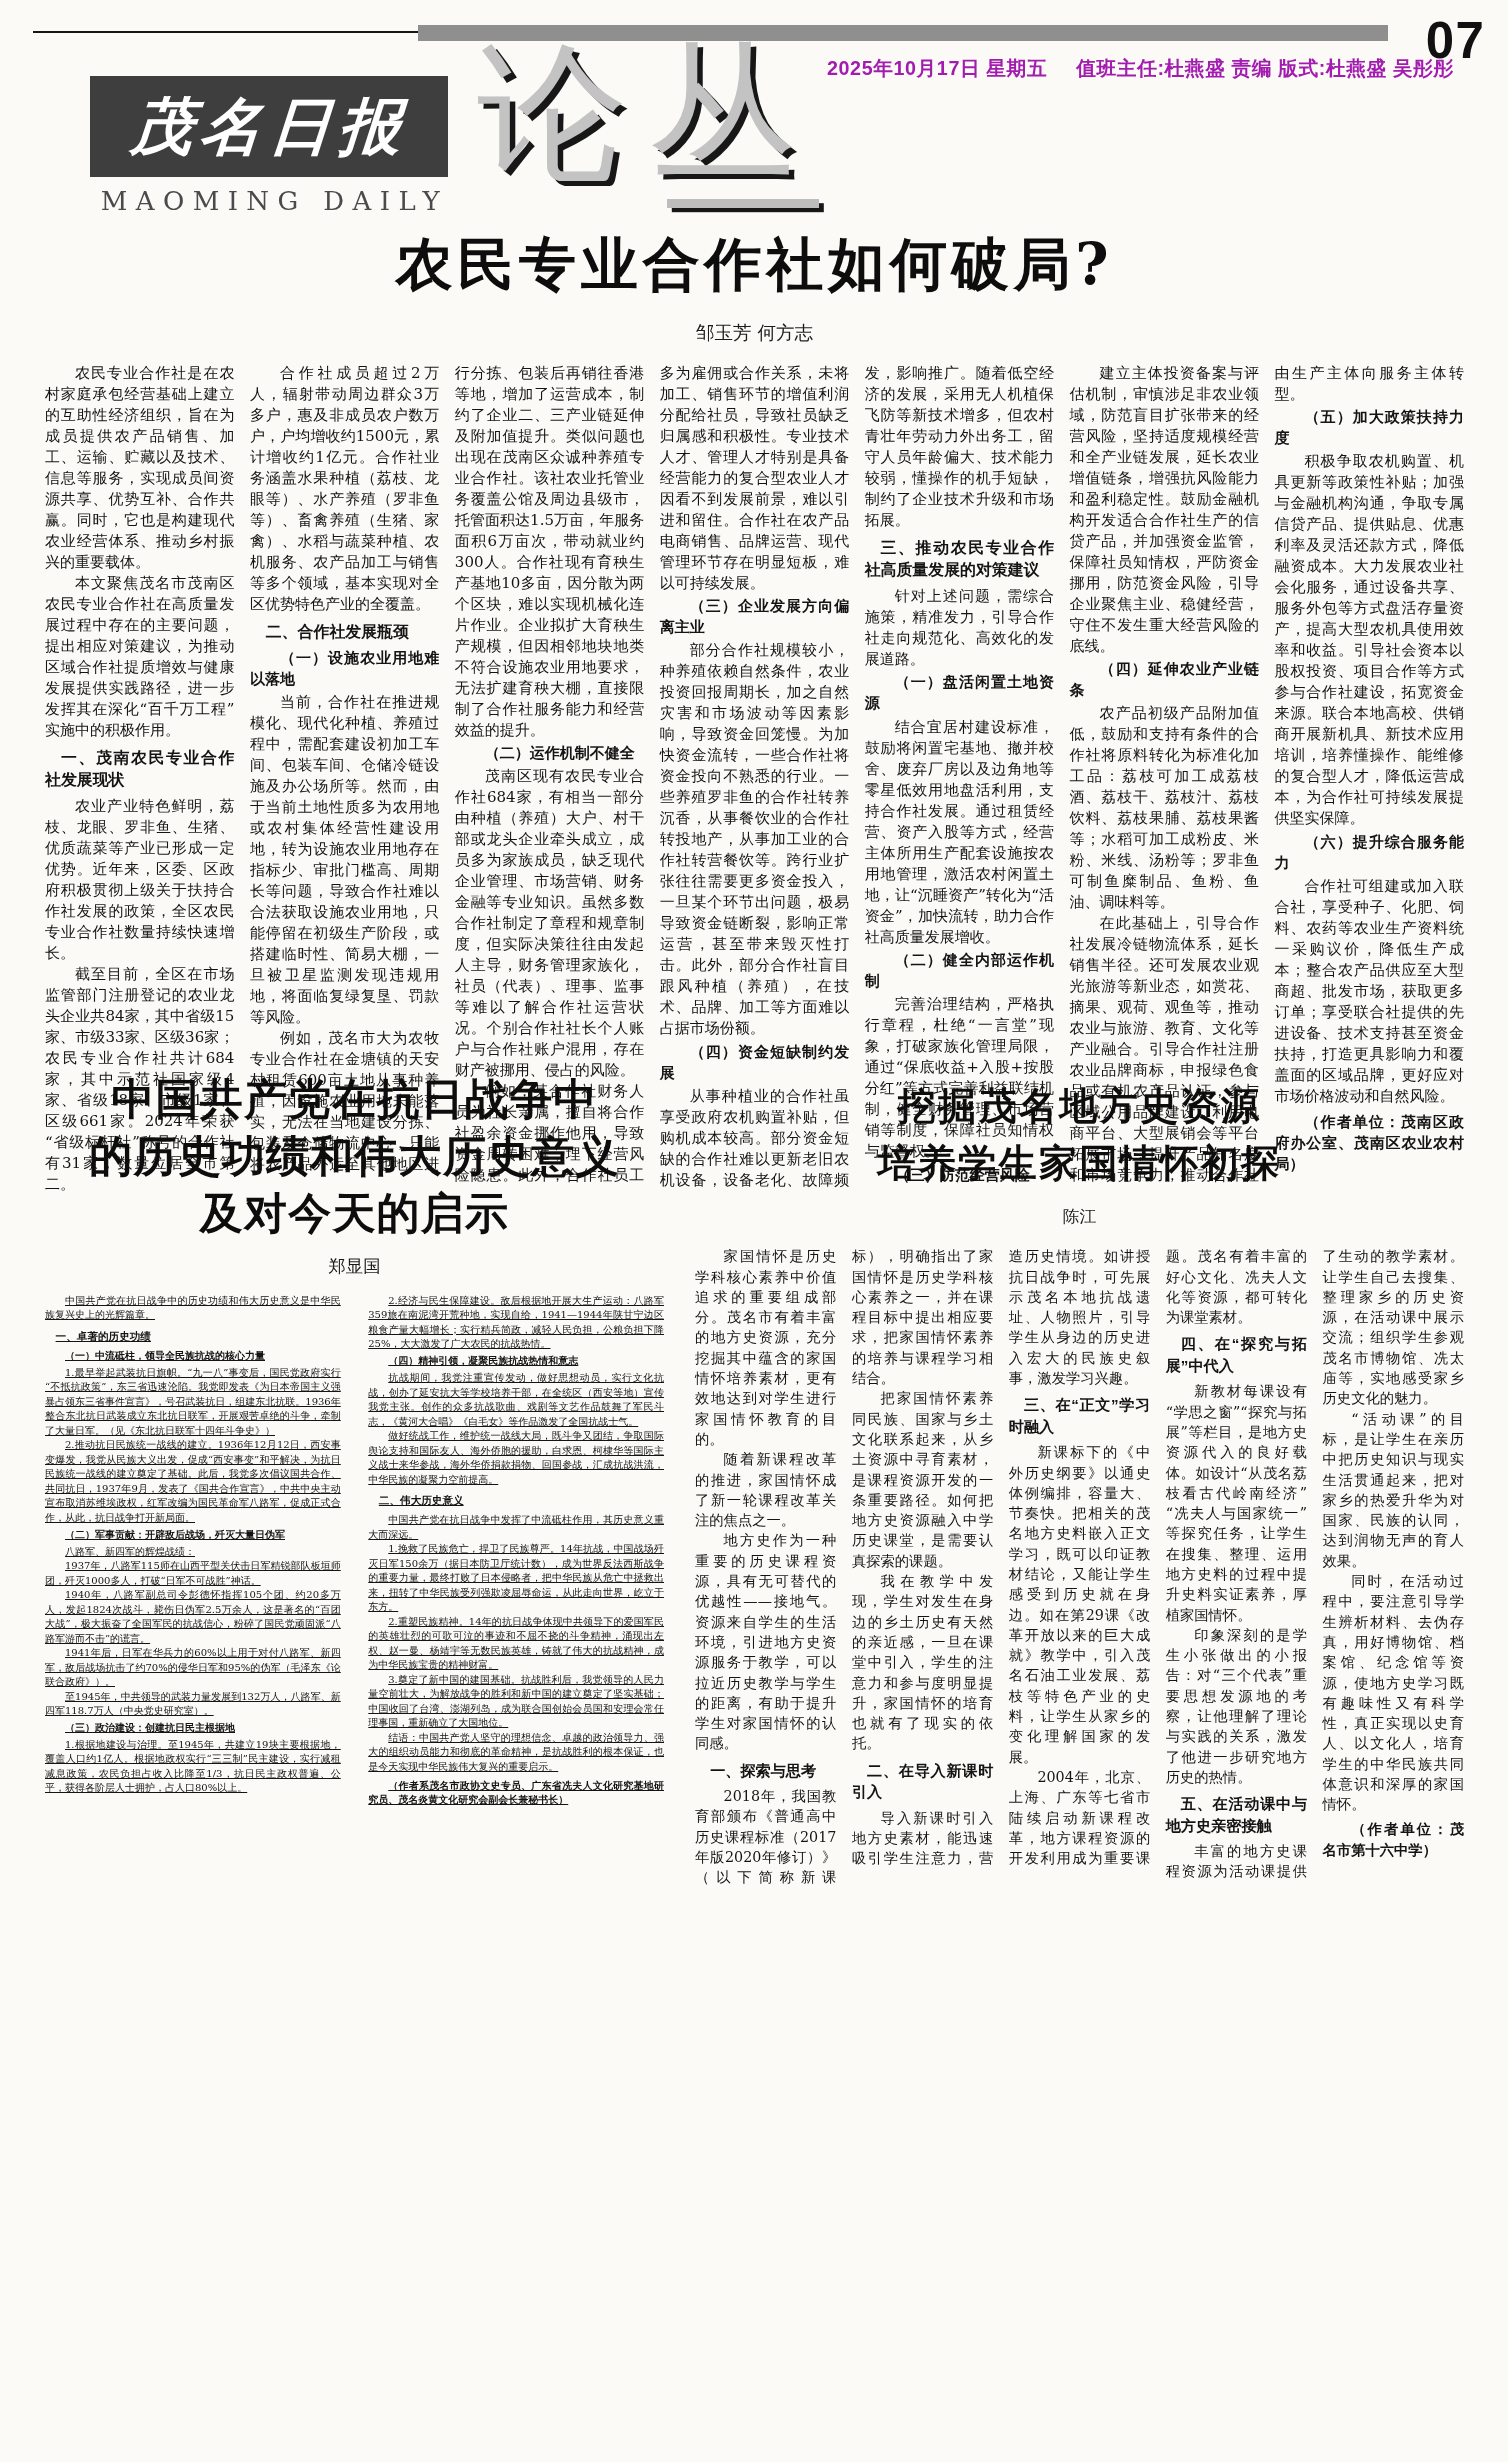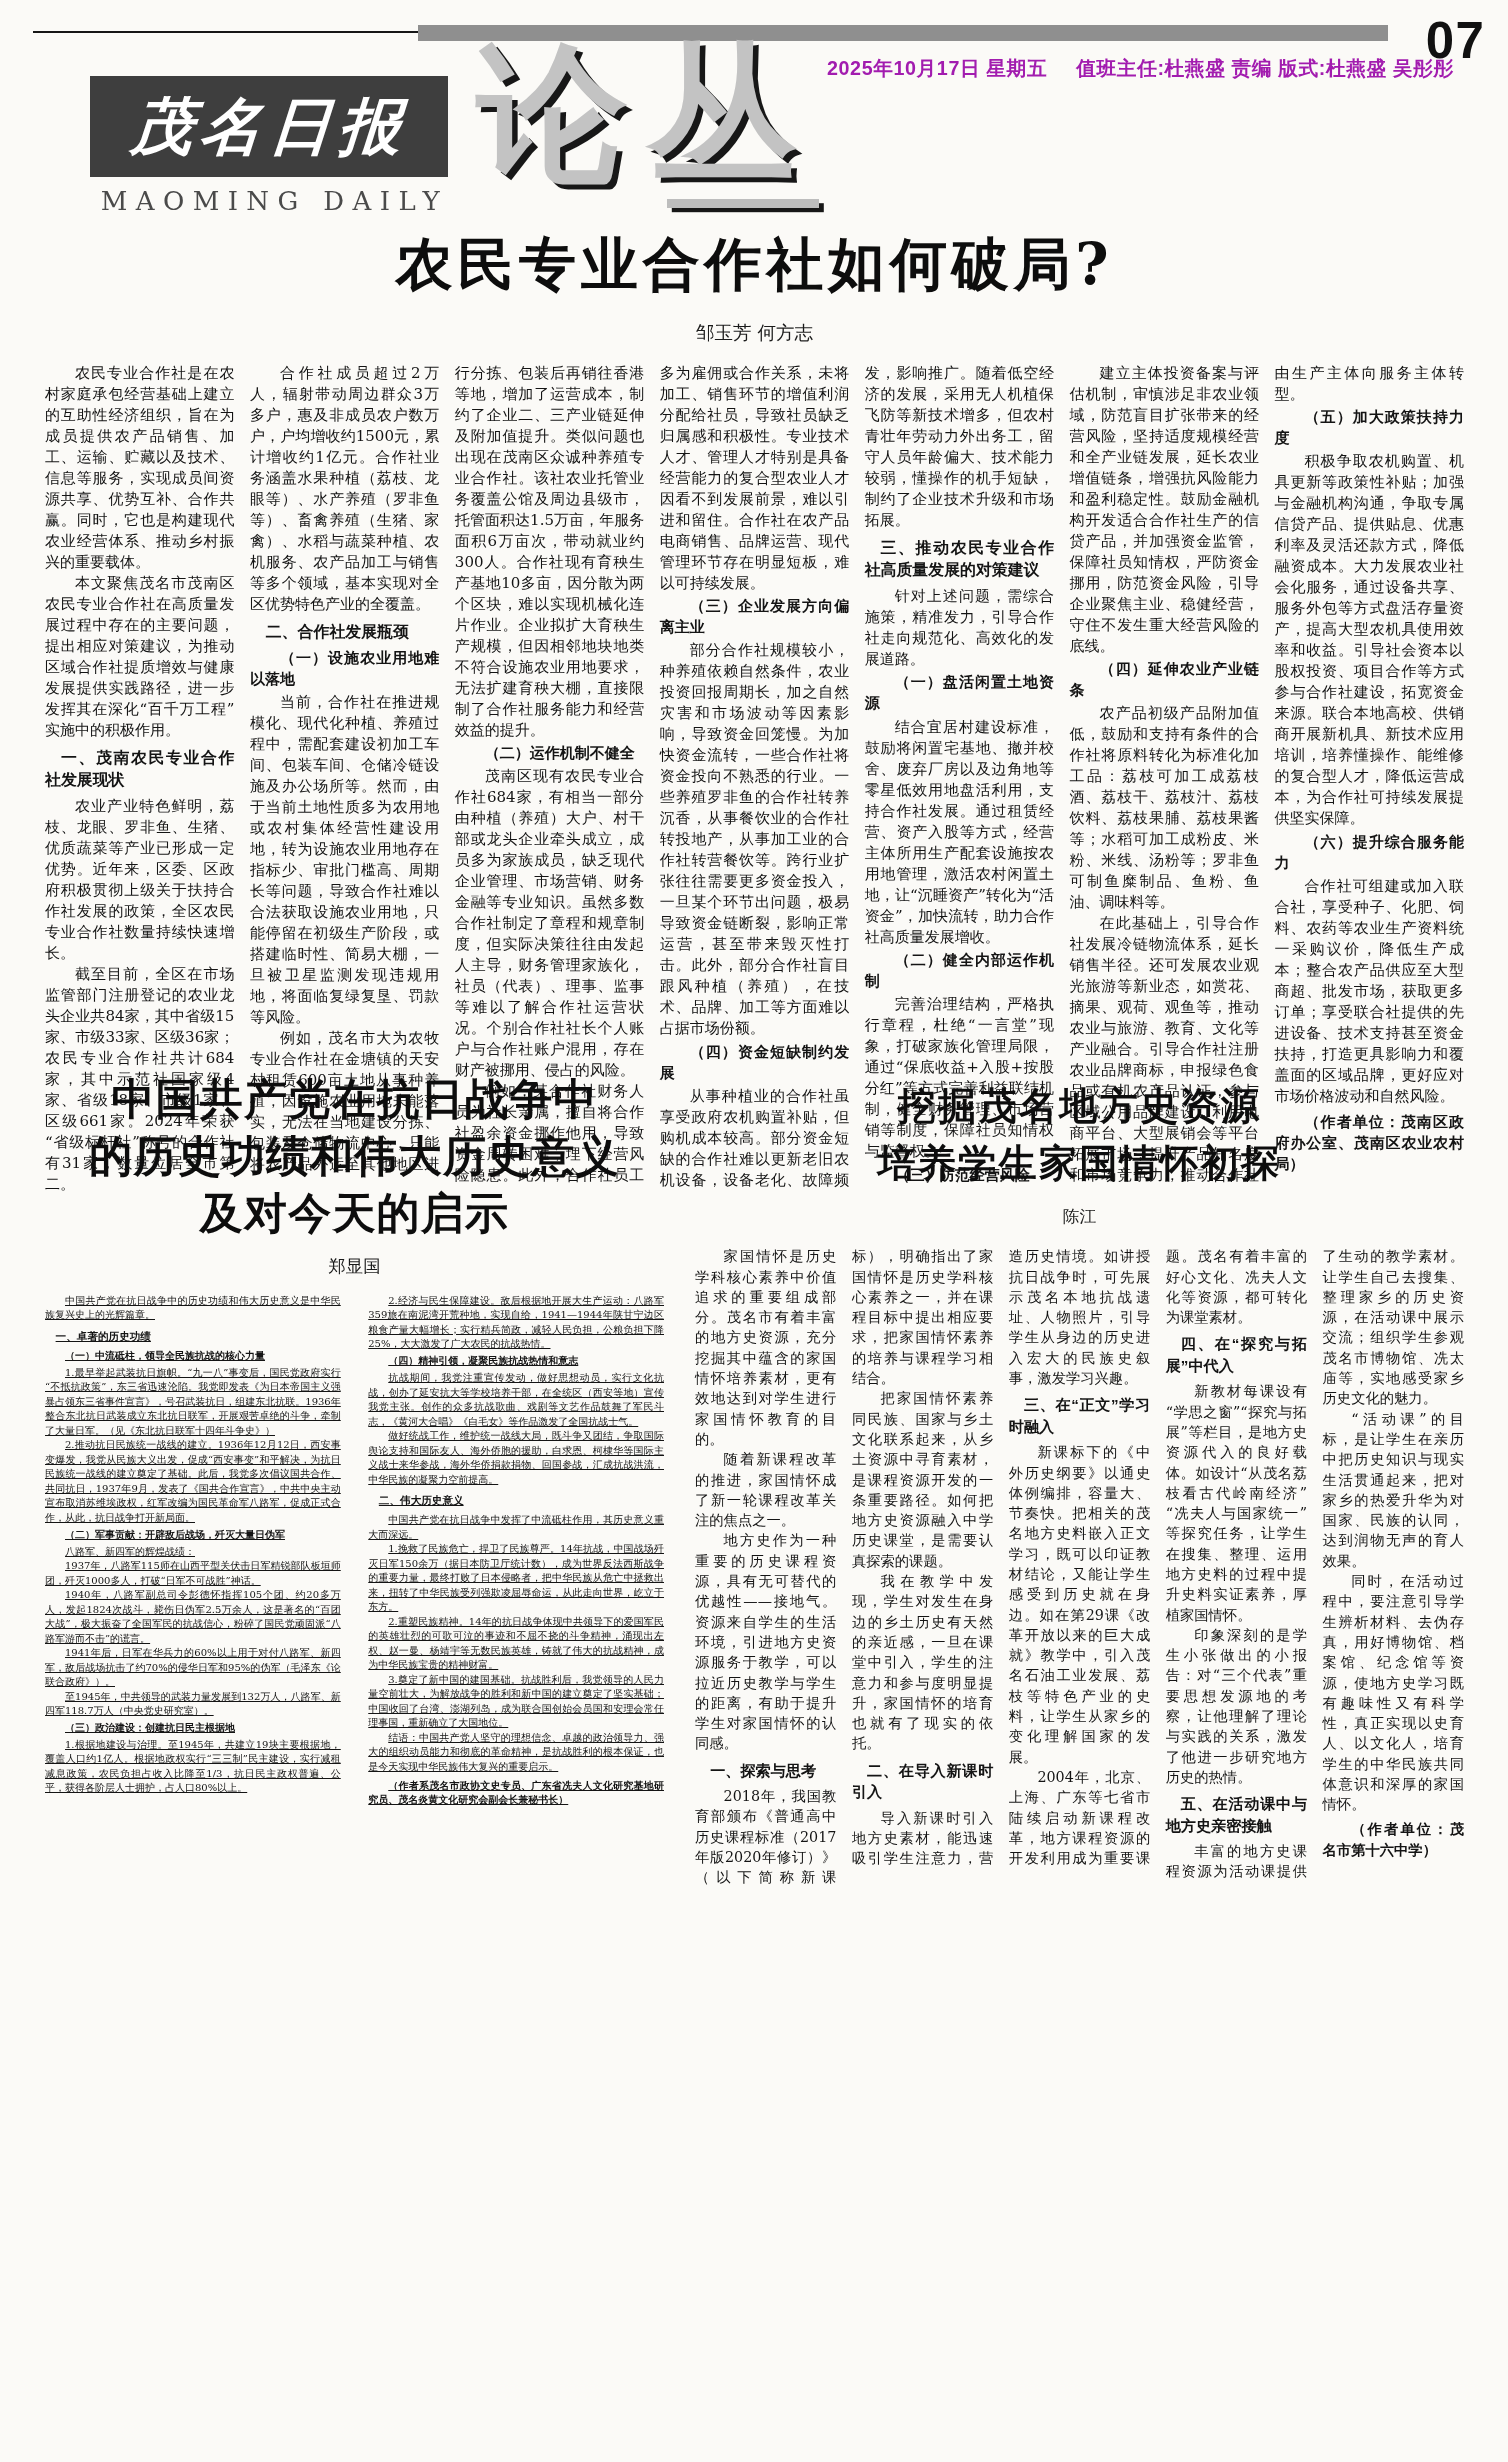--- a/index.html
+++ b/index.html
@@ -18,21 +18,21 @@
     font-family:"Liberation Sans",sans-serif;font-weight:bold;font-size:19.7px;
     letter-spacing:0.6px;color:#a21caf;white-space:nowrap;}
   .date-line .staff{margin-left:23px;}
   .masthead-box{position:absolute;top:76px;left:90px;width:358px;height:101px;background:#3e3e3e;
     display:flex;align-items:center;justify-content:center;}
   .masthead-title{color:#ffffff;font-size:62px;font-weight:bold;font-style:italic;
     letter-spacing:7.2px;transform:skewX(-4deg);}
   .masthead-sub{position:absolute;top:186px;left:90px;width:358px;text-align:right;
     font-size:26px;letter-spacing:8.4px;color:#4a4a4a;}
   .section-title-wrap{position:absolute;top:31px;left:477px;width:382px;height:197px;}
-  .section-title{font-size:150px;line-height:1.1;font-weight:bold;color:#c3c3c3;
+  .section-title{font-size:150px;line-height:1.1;font-weight:normal;color:#c3c3c3;
     text-shadow:5.4px 4.8px 0 #171717;letter-spacing:20px;}
   .section-underline{position:absolute;left:190px;top:168px;width:152px;height:9px;
     background:#bdbdbd;box-shadow:4.8px 4.2px 0 #171717;}
   
   .lead-article{position:absolute;top:227px;left:45px;width:1419px;}
   .lead-title{margin:0;text-align:center;font-size:57px;font-weight:bold;letter-spacing:4.8px;
     color:#0d0d0d;}
   .byline{text-align:center;font-size:18.5px;margin:15.5px 0 18px;color:#1a1a1a;}
   .lead-body{column-count:7;column-gap:15.5px;font-size:15px;line-height:1.4;text-align:justify;
     min-height:656px;}

